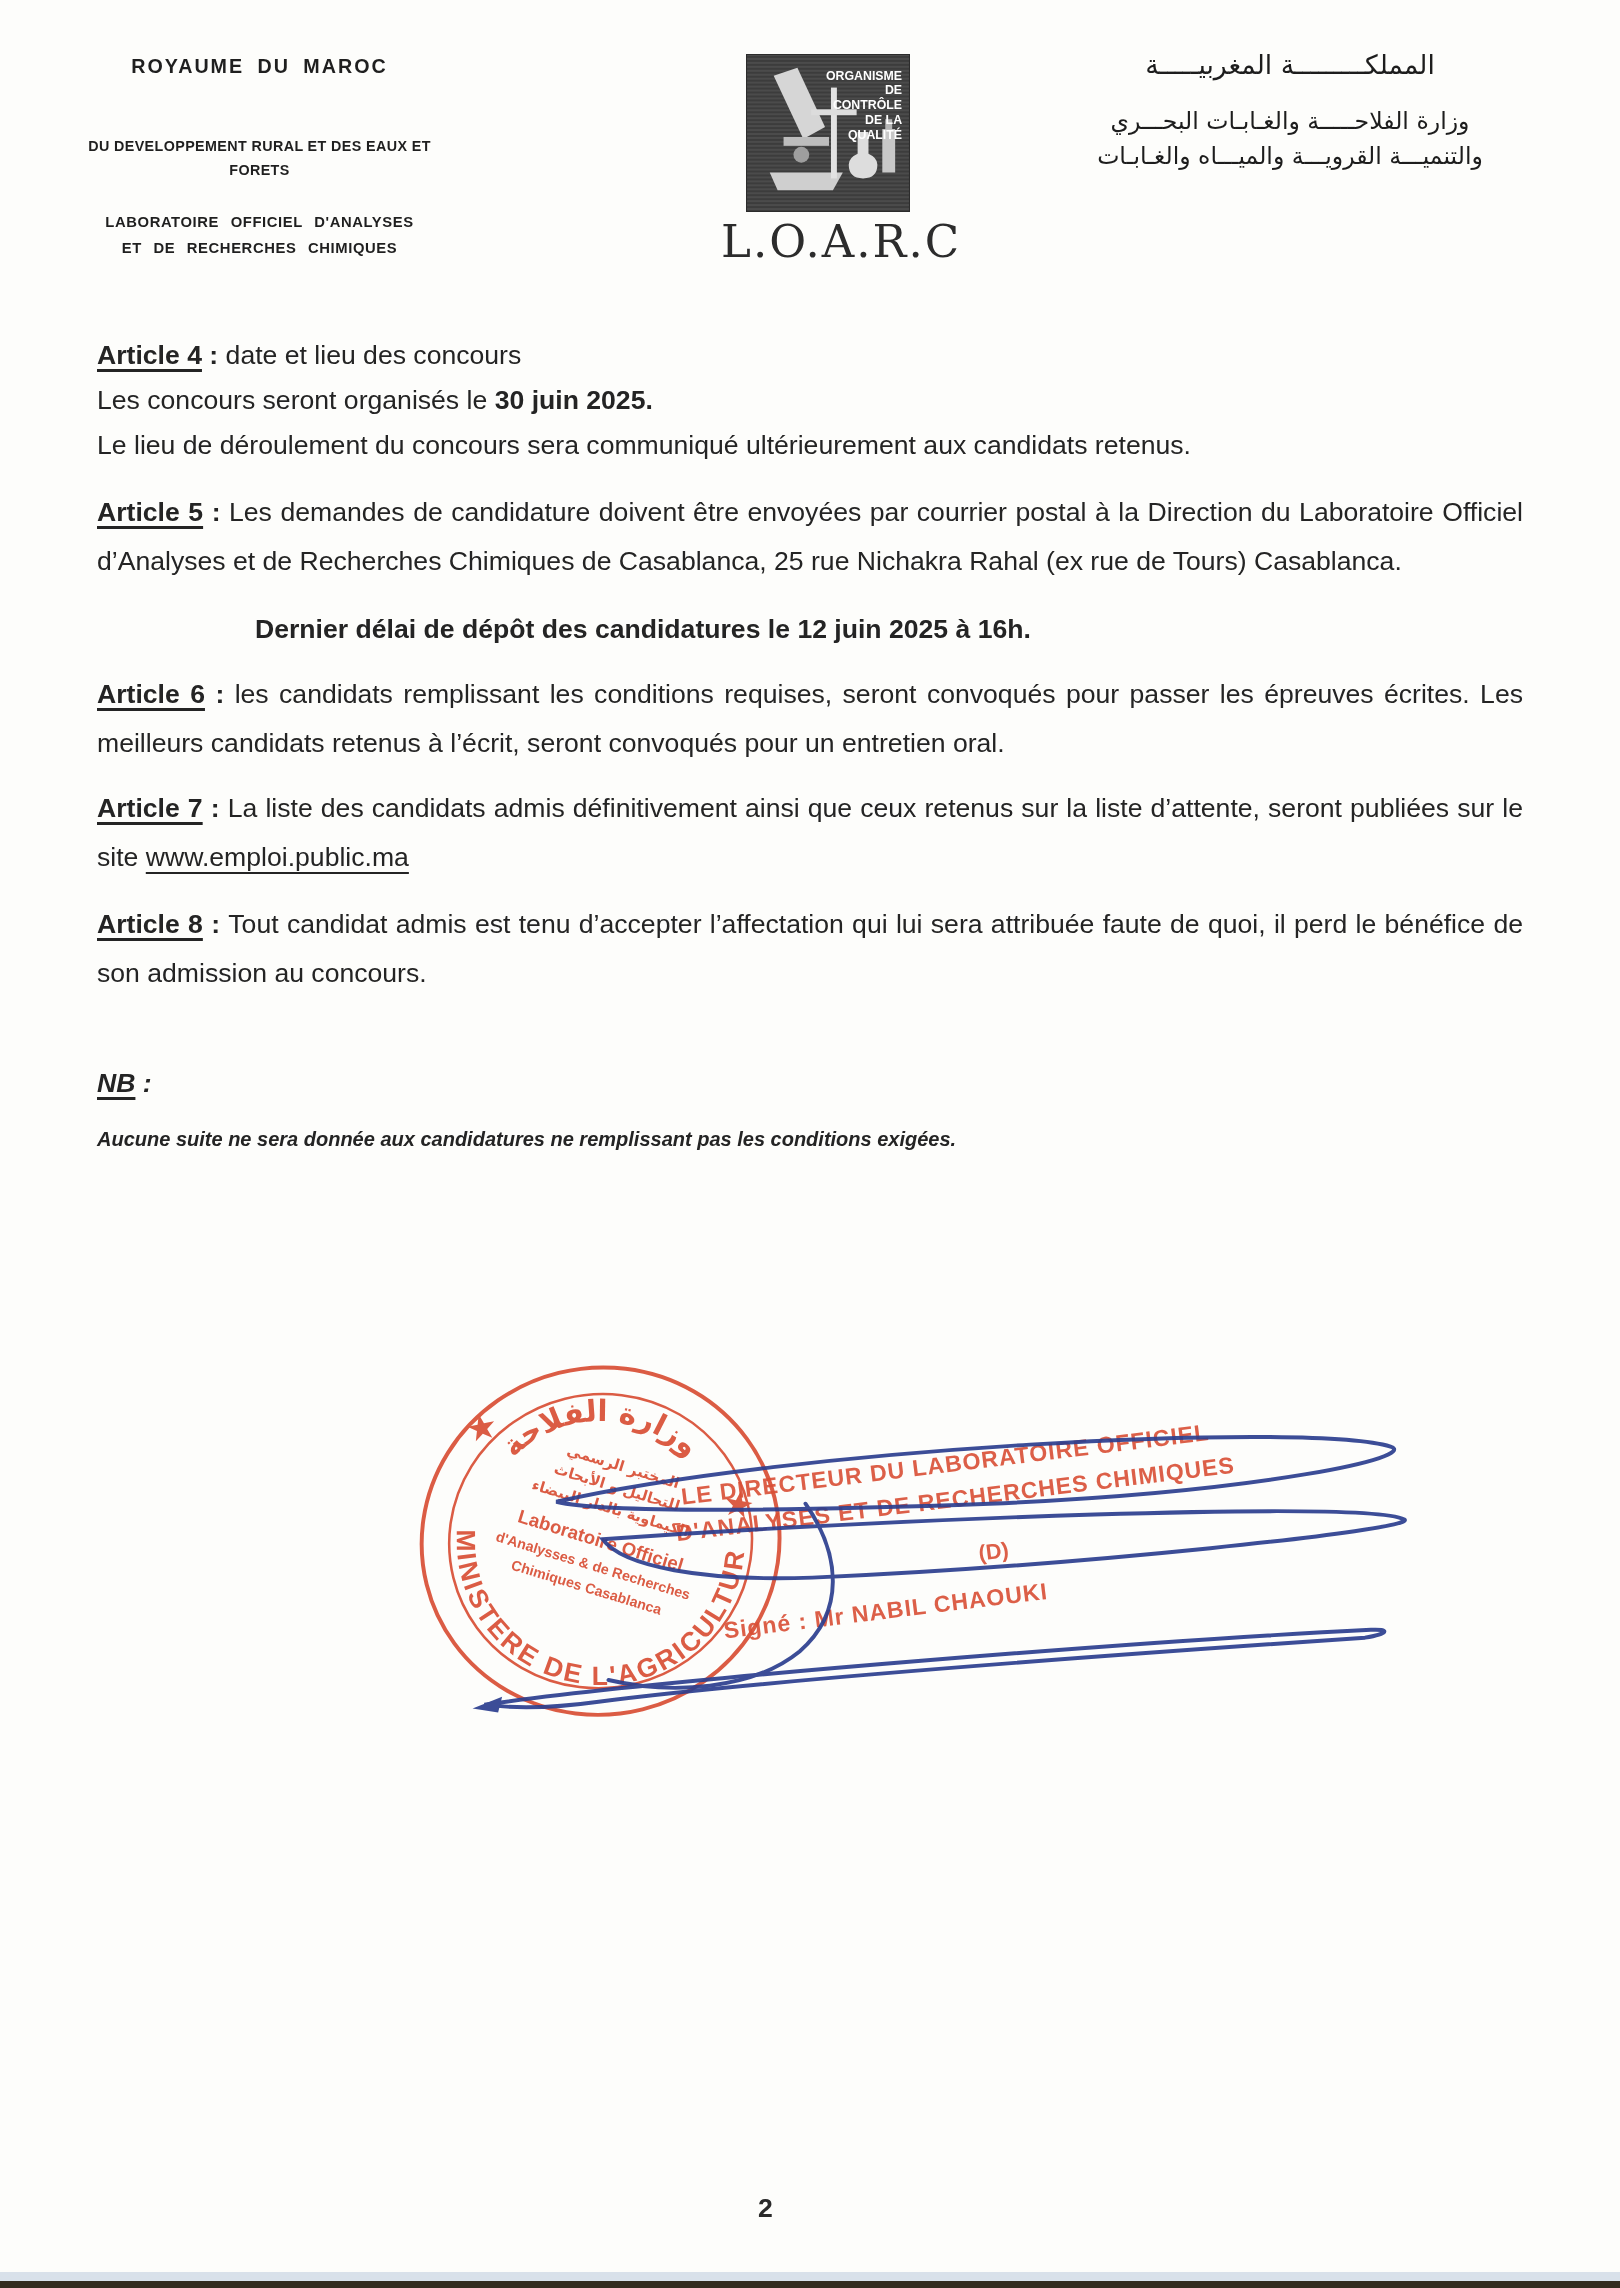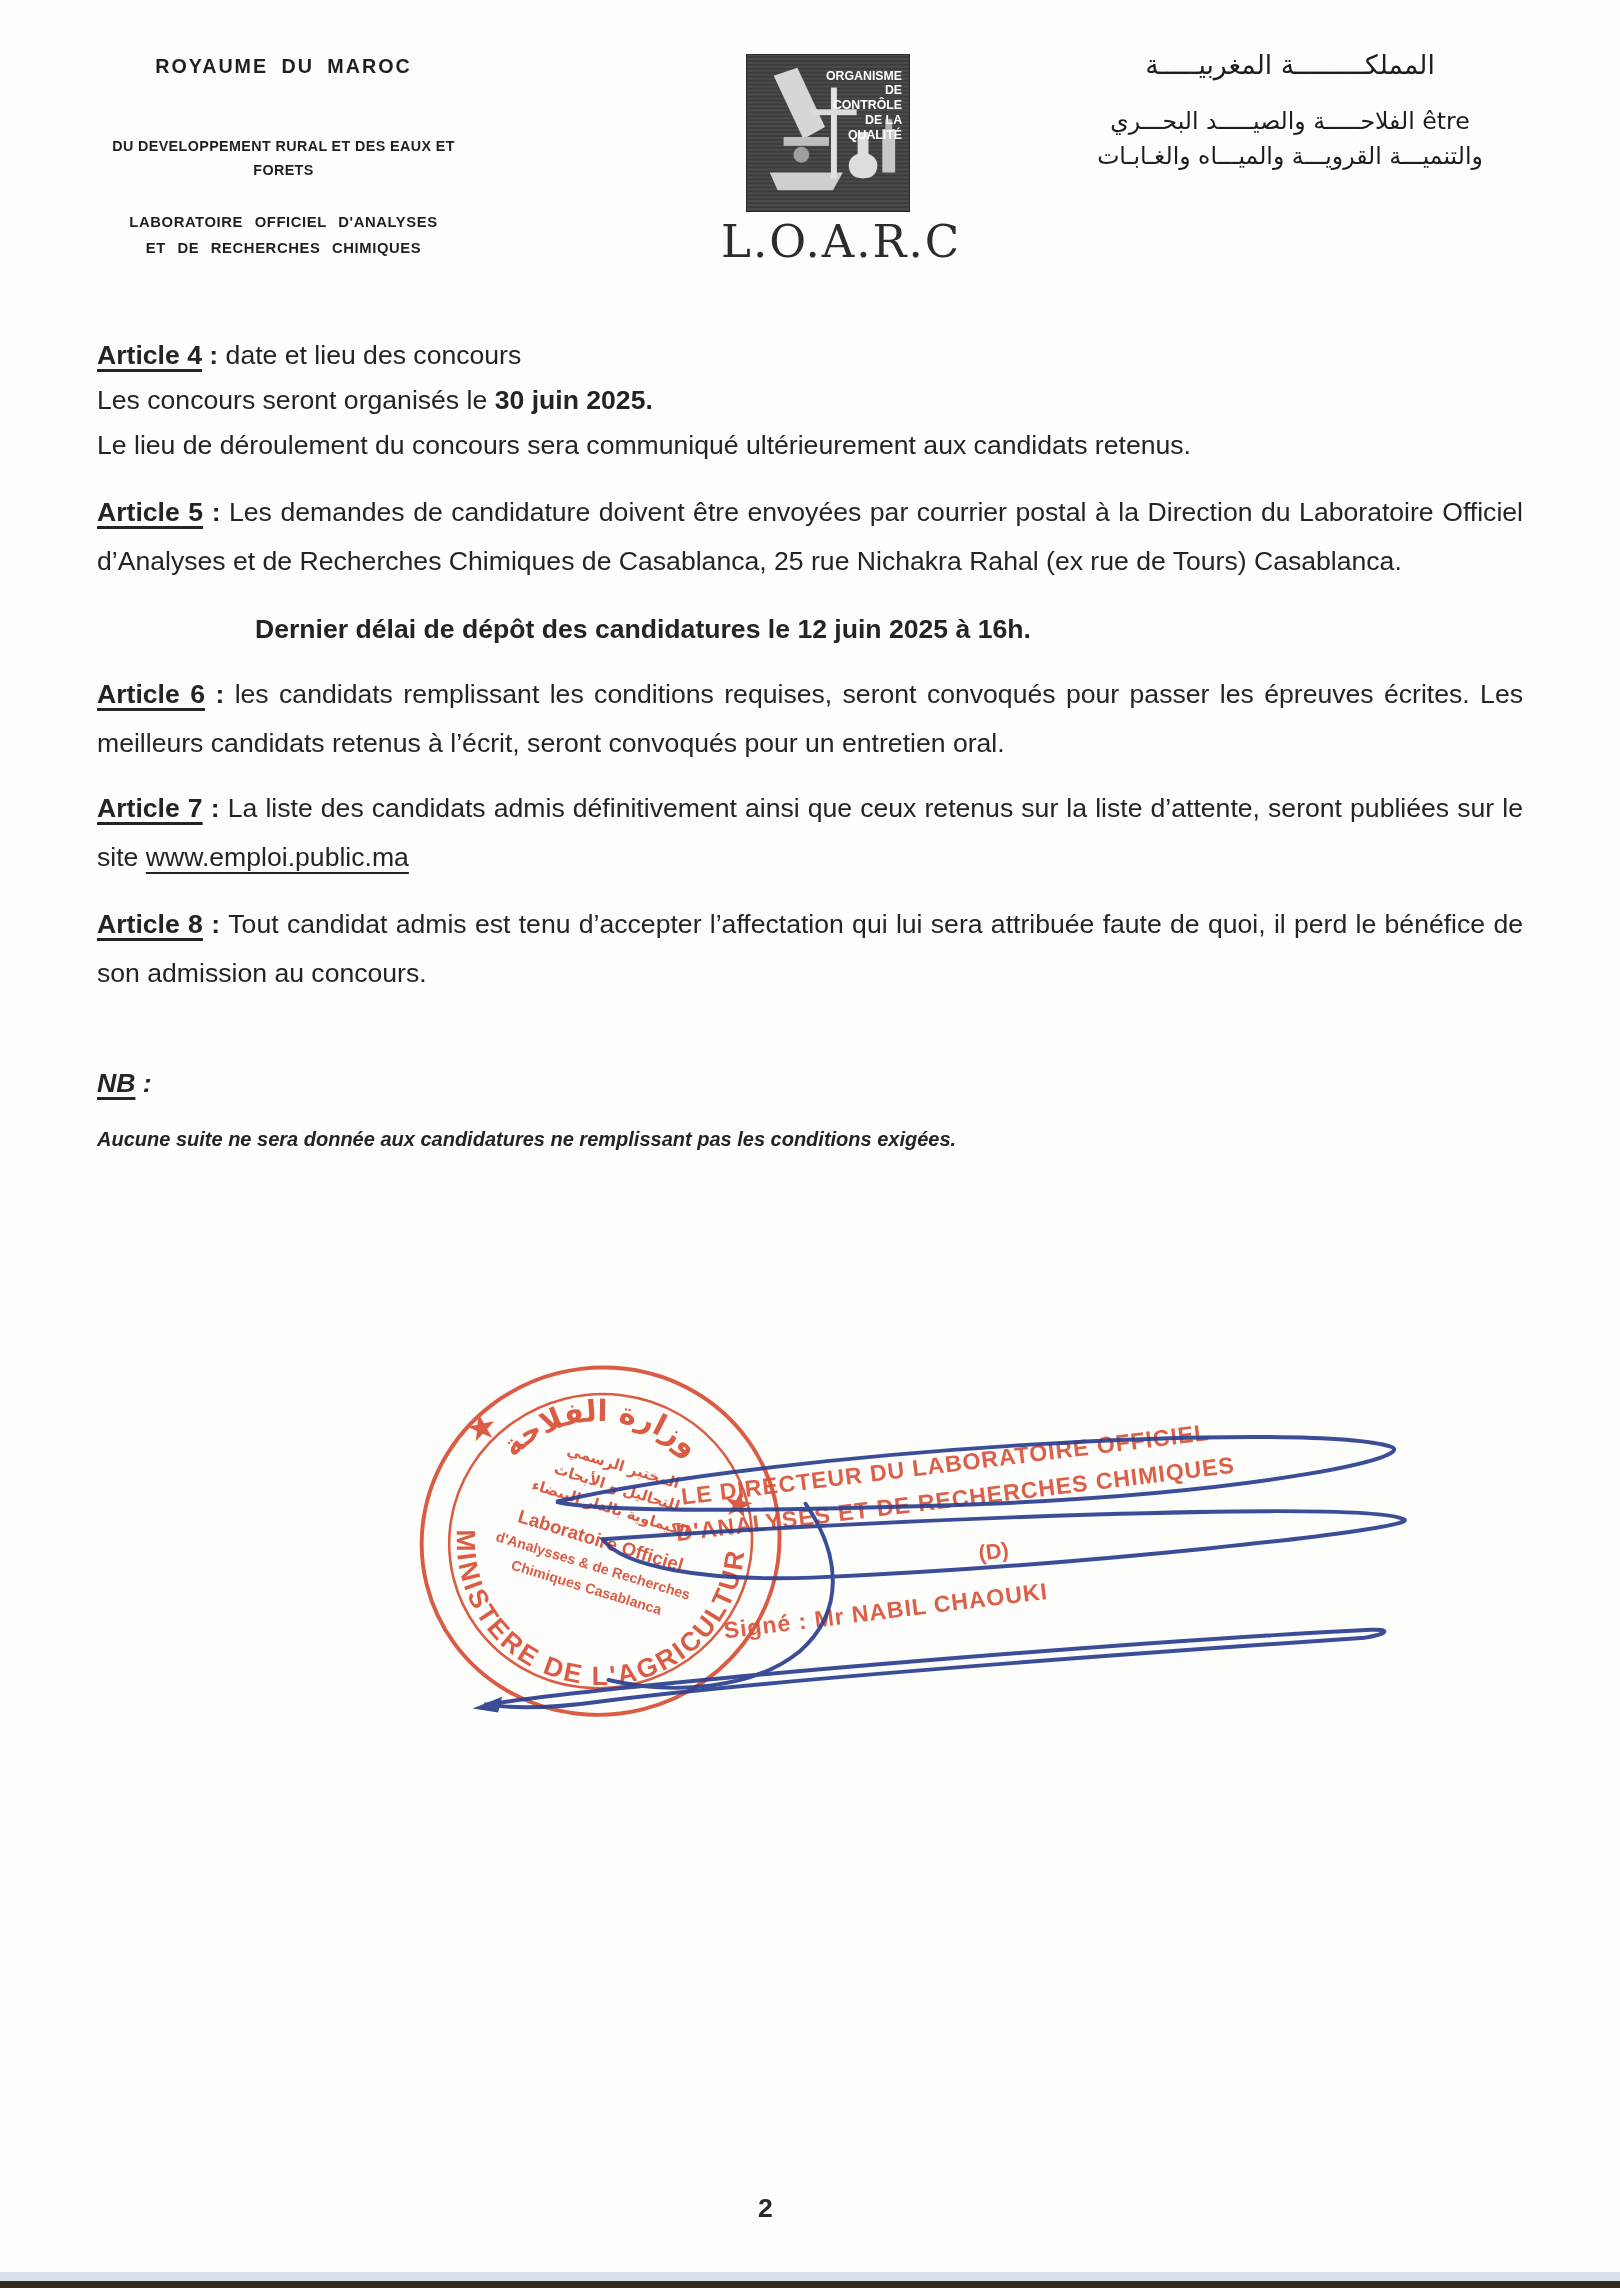--- a/index.html
+++ b/index.html
@@ -11,21 +11,21 @@
   .page{
     position:relative;
     width:1620px;height:2288px;
     background:#fdfdfb;
     overflow:hidden;
     font-family:"Liberation Sans",sans-serif;
     color:var(--ink);
   }
 
   
-  .hdr-left{position:absolute;left:106px;top:55px;width:355px;text-align:center;color:#1f1f1f;}
+  .hdr-left{position:absolute;left:82px;top:55px;width:355px;text-align:center;color:#1f1f1f;}
   .hdr-left .royaume{font-size:19.7px;font-weight:700;letter-spacing:2px;line-height:23.6px;word-spacing:5.9px;}
   .hdr-left .ministry{margin-top:55px;font-size:14.3px;font-weight:700;line-height:24.6px;letter-spacing:0.4px;}
   .hdr-left .lab{margin-top:27.6px;font-size:14.8px;font-weight:700;line-height:25.6px;letter-spacing:0.6px;word-spacing:6.9px;}
 
   .logo-badge{position:absolute;left:746px;top:54px;width:152px;height:158px;}
   .loarc{position:absolute;left:721px;top:215px;width:217px;text-align:center;
     font-family:"DejaVu Serif","Liberation Serif",serif;font-size:45px;color:#2c2c2c;letter-spacing:2px;}
 
   .hdr-right{position:absolute;left:1039px;top:45px;width:502px;text-align:center;direction:rtl;color:#1d1d1d;
     font-family:"DejaVu Sans",sans-serif;}
@@ -101,21 +101,21 @@
         <text x="158" y="71">DE LA</text>
         <text x="158" y="86">QUALITÉ</text>
       </g>
     </svg>
   </div>
   <div class="loarc">L.O.A.R.C</div>
 
   <div class="hdr-right">
     <div class="ar1">المملكـــــــــة المغربيـــــة</div>
     <div class="ar-mid">
-      <div>être الفلاحـــــة والصيـــــد البحـــري</div>
+      <div>وزارة الفلاحـــــة والغـابـات البحـــري</div>
       <div>والتنميـــة القرويـــة والميـــاه والغـابـات</div>
     </div>
     <div class="ar-bot">
     </div>
   </div>
 
   <div class="doc-body">
 
     <p><span class="albl">Article 4</span><span class="asep"> : </span><span>date et lieu des concours</span></p>
     <p><span>Les concours seront organisés le </span><span class="b">30 juin 2025.</span></p>

